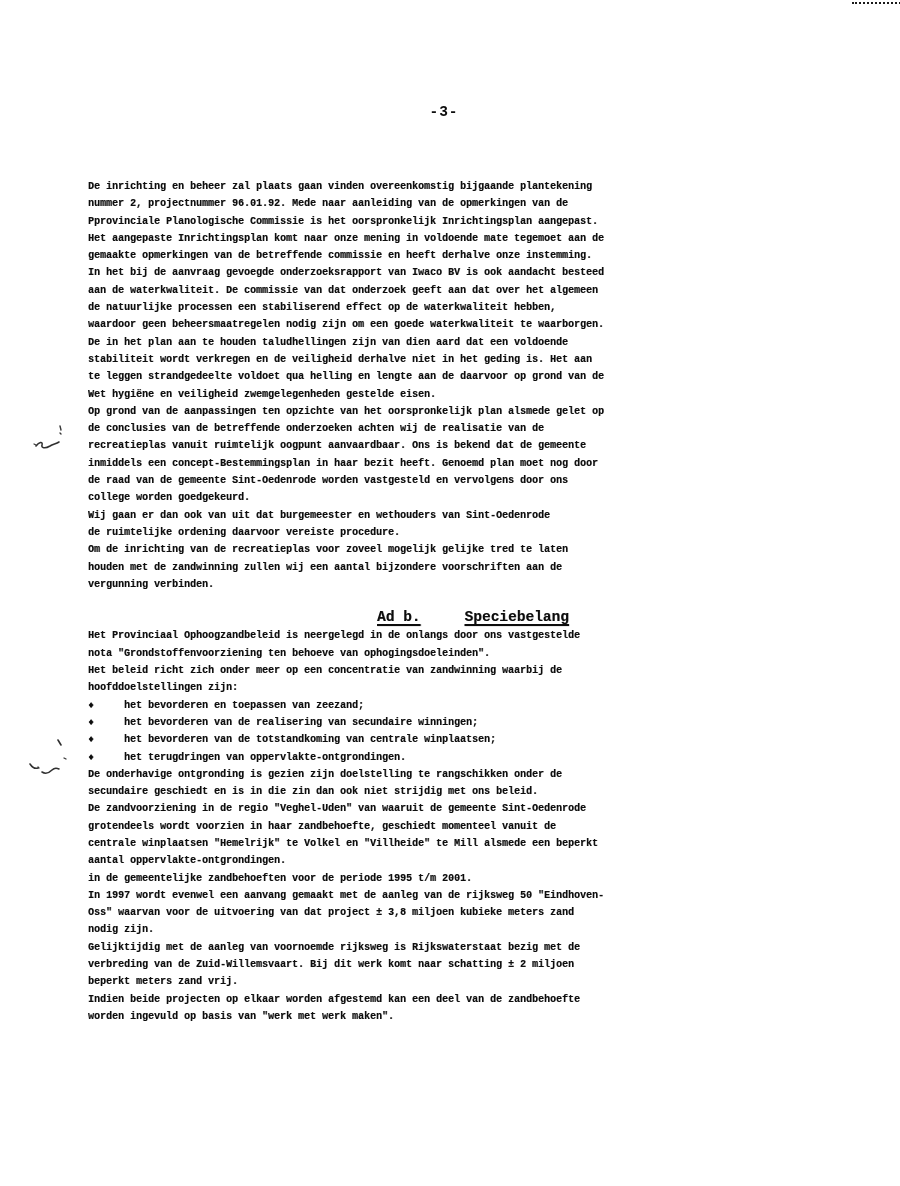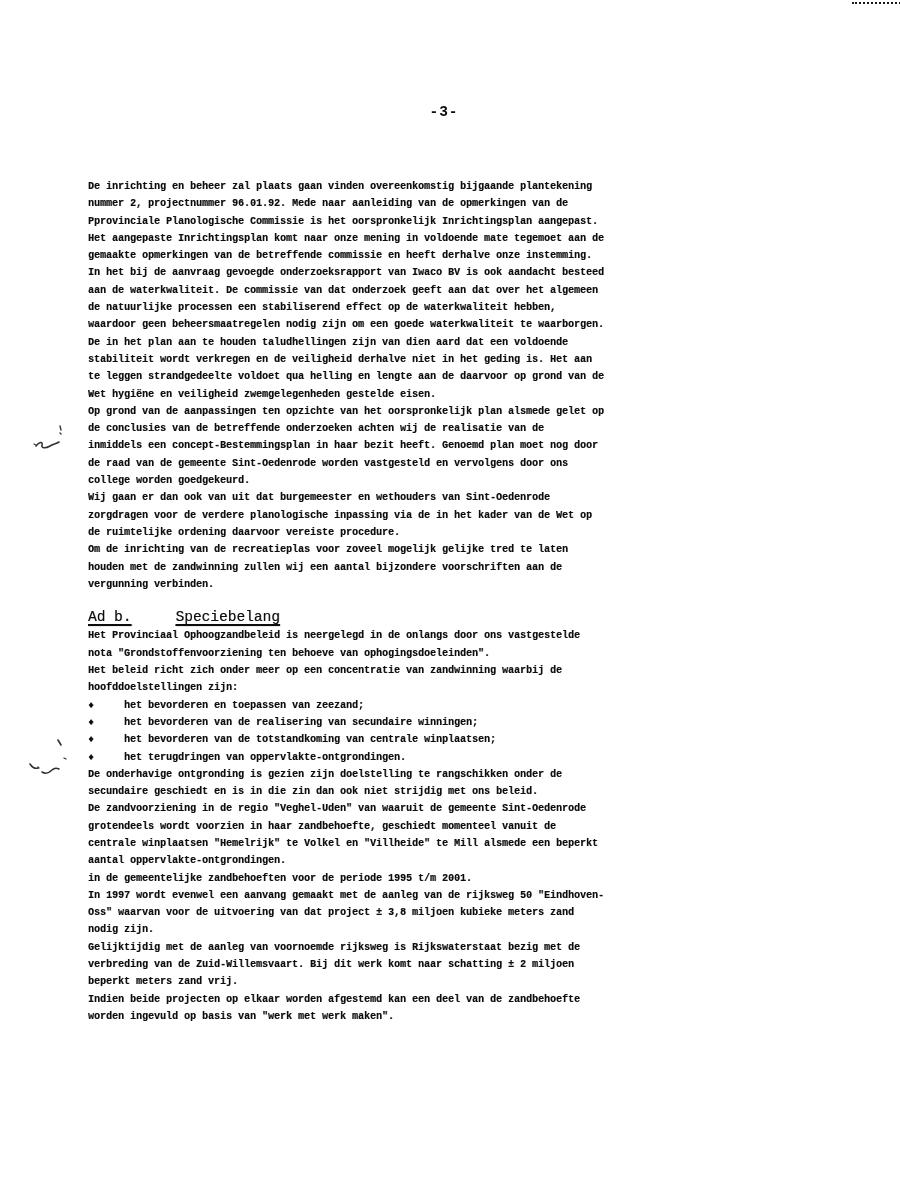--- a/index.html
+++ b/index.html
@@ -43,23 +43,24 @@
     line-height: 17.3px;
     font-weight: 700;
     white-space: pre;
     text-shadow: 0.4px 0.2px 0 rgba(10,10,10,0.45);
   }
   .heading {
     margin-top: 16px;
     margin-bottom: 1px;
     font-size: 14.5px;
     line-height: 17.3px;
-    font-weight: 400;
+    font-weight: 700;
     white-space: pre;
     text-shadow: 0.4px 0.2px 0 rgba(10,10,10,0.45);
+    text-align: center;
   }
   .heading .u {
     text-decoration: underline;
     text-underline-offset: 3px;
     text-decoration-thickness: 1.5px;
   }
   .heading .title-part { margin-left: 44px; }
   .smudge { position: absolute; opacity: 0.9; }
   .smudge svg { display: block; }
 </style>
@@ -83,25 +84,25 @@
         <div class="line">In het bij de aanvraag gevoegde onderzoeksrapport van Iwaco BV is ook aandacht besteed</div>
         <div class="line">aan de waterkwaliteit. De commissie van dat onderzoek geeft aan dat over het algemeen</div>
         <div class="line">de natuurlijke processen een stabiliserend effect op de waterkwaliteit hebben,</div>
         <div class="line">waardoor geen beheersmaatregelen nodig zijn om een goede waterkwaliteit te waarborgen.</div>
         <div class="line">De in het plan aan te houden taludhellingen zijn van dien aard dat een voldoende</div>
         <div class="line">stabiliteit wordt verkregen en de veiligheid derhalve niet in het geding is. Het aan</div>
         <div class="line">te leggen strandgedeelte voldoet qua helling en lengte aan de daarvoor op grond van de</div>
         <div class="line">Wet hygiëne en veiligheid zwemgelegenheden gestelde eisen.</div>
         <div class="line">Op grond van de aanpassingen ten opzichte van het oorspronkelijk plan alsmede gelet op</div>
         <div class="line">de conclusies van de betreffende onderzoeken achten wij de realisatie van de</div>
+        <div class="line">recreatieplas vanuit ruimtelijk oogpunt aanvaardbaar. Ons is bekend dat de gemeente</div>
         <div class="line">inmiddels een concept-Bestemmingsplan in haar bezit heeft. Genoemd plan moet nog door</div>
         <div class="line">de raad van de gemeente Sint-Oedenrode worden vastgesteld en vervolgens door ons</div>
         <div class="line">college worden goedgekeurd.</div>
         <div class="line">Wij gaan er dan ook van uit dat burgemeester en wethouders van Sint-Oedenrode</div>
-        <div class="line">zorgdragen voor de verdere planologische inpassing via de in het kader van de Wet op</div>
         <div class="line">de ruimtelijke ordening daarvoor vereiste procedure.</div>
         <div class="line">Om de inrichting van de recreatieplas voor zoveel mogelijk gelijke tred te laten</div>
         <div class="line">houden met de zandwinning zullen wij een aantal bijzondere voorschriften aan de</div>
         <div class="line">vergunning verbinden.</div>
       </div>
 
     <div class="heading"><span class="u">Ad b.</span><span class="u title-part">Speciebelang</span></div>
 
     <div class="para">
         <div class="line">Het Provinciaal Ophoogzandbeleid is neergelegd in de onlangs door ons vastgestelde</div>

